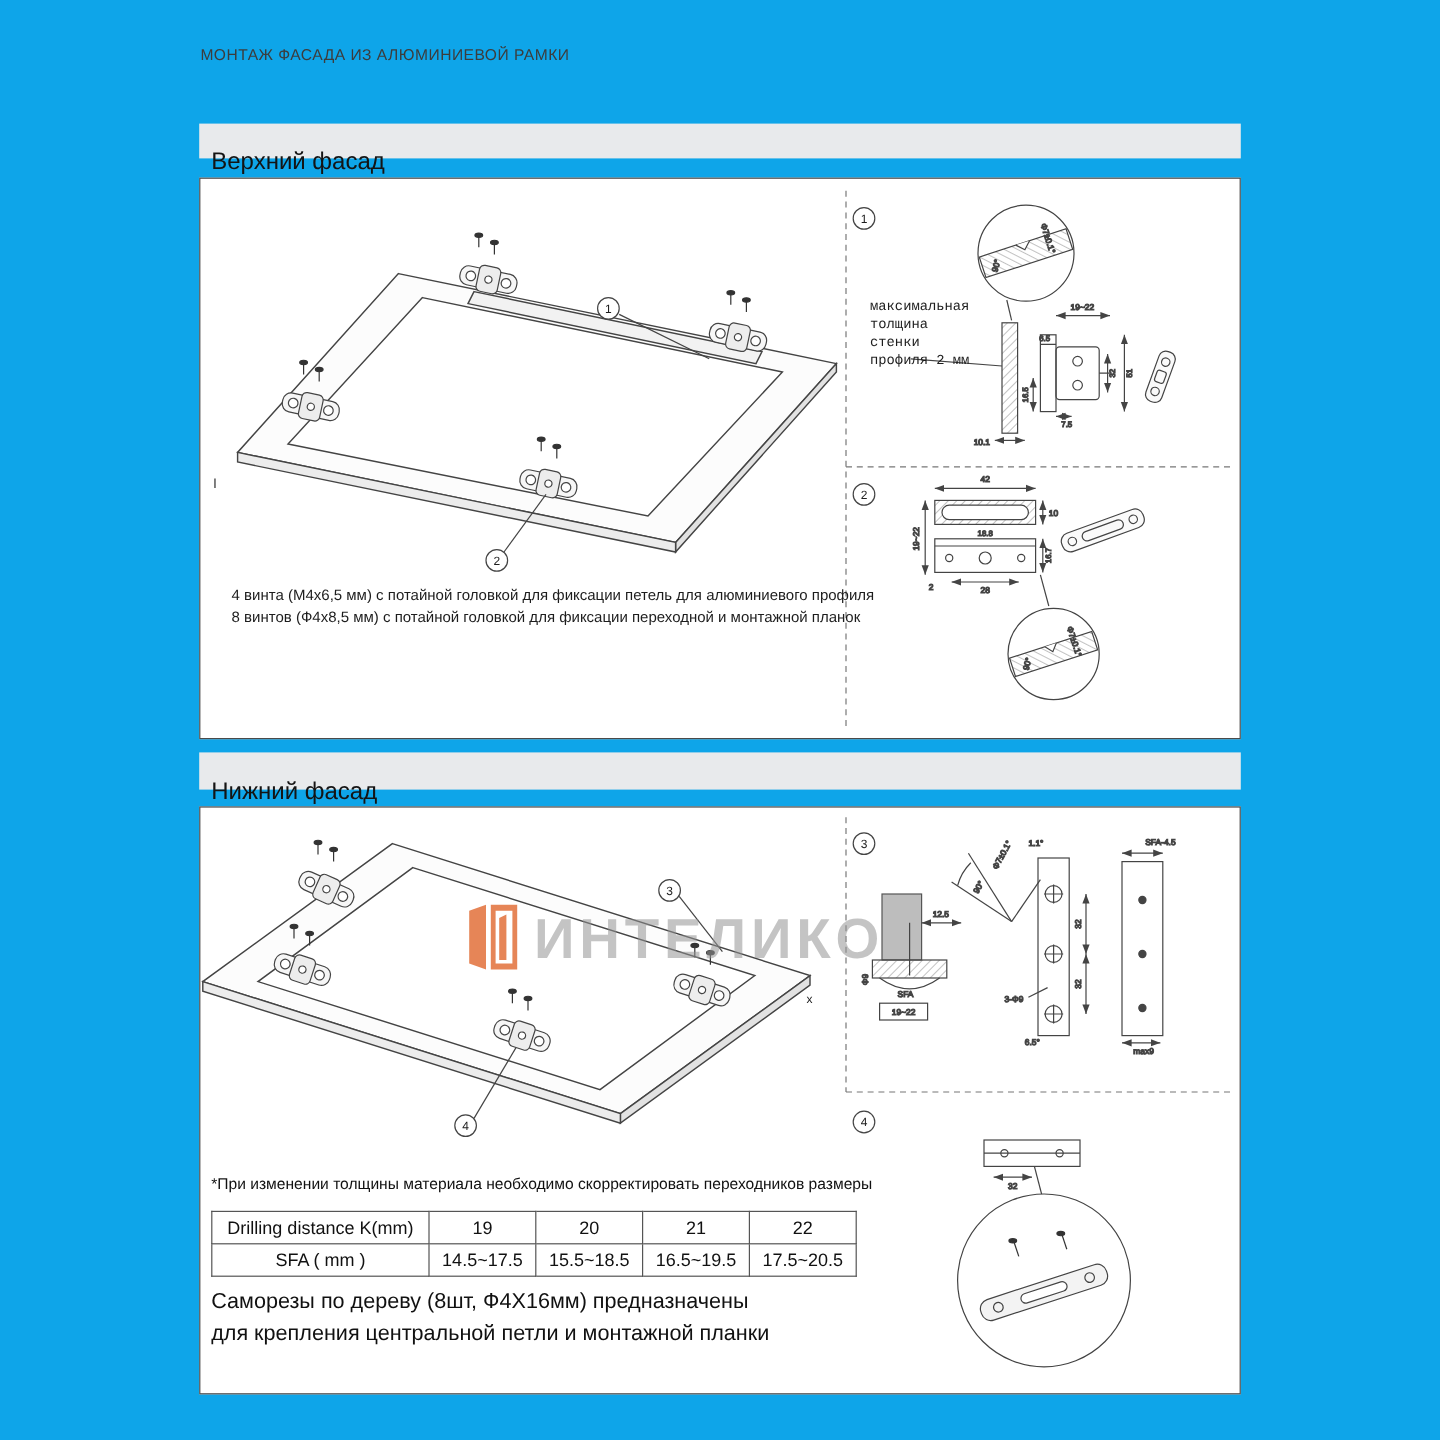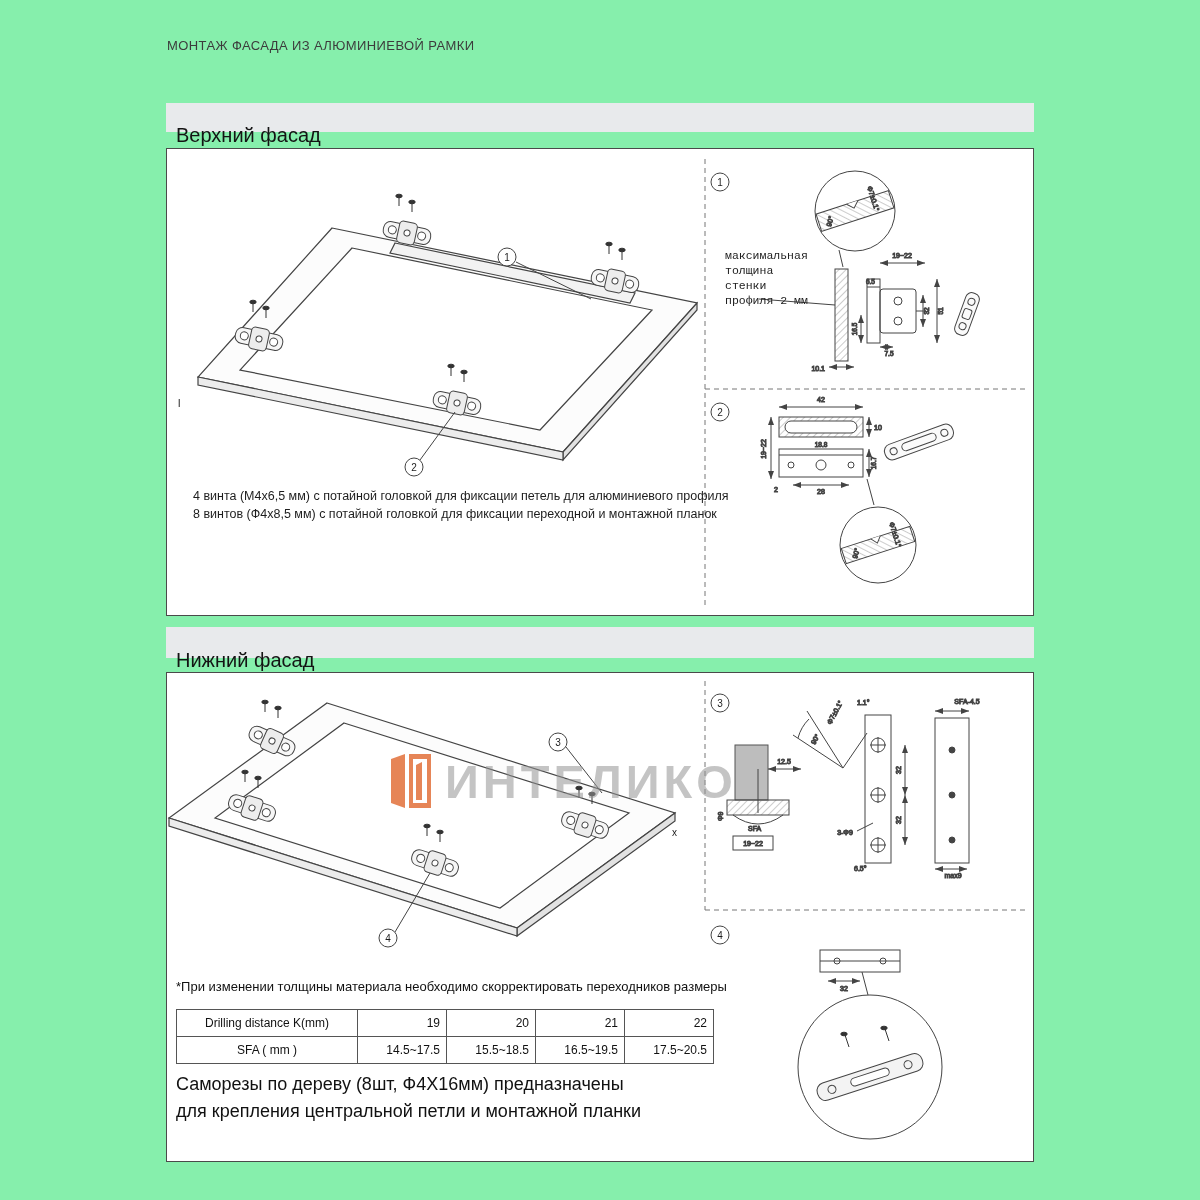--- a/index.html
+++ b/index.html
@@ -1,33 +1,33 @@
 <!DOCTYPE html>
 <html><head>
 <meta charset="utf-8">
 <style>
   html,body{margin:0;padding:0;background:#fff;}
   body{font-family:"Liberation Sans","DejaVu Sans",sans-serif;color:#222;}
-  .page{position:relative;width:1200px;height:1200px;background:#86efac;overflow:hidden;}
+  .page{position:relative;width:1200px;height:1200px;background:#0ea5e9;overflow:hidden;}
   .page-header{position:absolute;left:167px;top:38px;font-size:13px;letter-spacing:.4px;color:#3c3c3c;}
   .section-bar{position:absolute;left:166px;width:868px;background:#e8eaec;display:flex;align-items:center;}
   .section-bar .title{font-size:20px;color:#141414;padding-left:10px;margin-top:36px;}
   .bar-upper{top:103px;height:29px;}
   .bar-lower{top:627px;height:31px;text-align:right;}
   .figure-box{position:absolute;left:166px;width:866px;border:1px solid #4a4a4a;background:#fff;}
   .box-upper{top:148px;height:466px;}
   .box-lower{top:672px;height:488px;}
   .figure-box svg.draw{position:absolute;left:0;top:0;}
   .profile-note{position:absolute;left:558px;top:100px;width:96px;font-size:11.5px;line-height:1.3;color:#1d1d1d;font-family:Liberation Mono, monospace;}
   .caption{position:absolute;left:26px;top:338px;font-size:12.5px;line-height:1.45;color:#1d1d1d;}
   .watermark{position:absolute;left:222px;top:80px;display:flex;align-items:center;gap:12px;pointer-events:none;}
   .watermark .wm-text{font-size:47px;font-weight:bold;letter-spacing:4px;color:rgba(148,148,148,.55);}
   .adjust-note{position:absolute;left:9px;top:306px;font-size:13px;color:#111;}
-  table.ktable{position:absolute;left:9px;top:336px;border-collapse:collapse;font-size:12px;color:#111;}
-  table.ktable td{border:1px solid #555;height:26px;text-align:right;padding:0 6px;}
+  table.ktable{position:absolute;left:9px;top:336px;border-collapse:collapse;font-size:15px;color:#111;}
+  table.ktable td{border:1px solid #555;height:26px;text-align:center;padding:0 6px;}
   table.ktable td.c0{width:168px;text-align:center;}
   table.ktable td.cv{width:76px;}
   .bottom-notes{position:absolute;left:9px;top:398px;width:470px;font-size:18px;line-height:1.5;color:#111;}
   .bottom-notes p{margin:0 0 2px 0;}
   text{fill:#1d1d1d;font-family:"Liberation Sans","DejaVu Sans",sans-serif;}
 </style>
 </head>
 <body>
 
 <div class="page">

